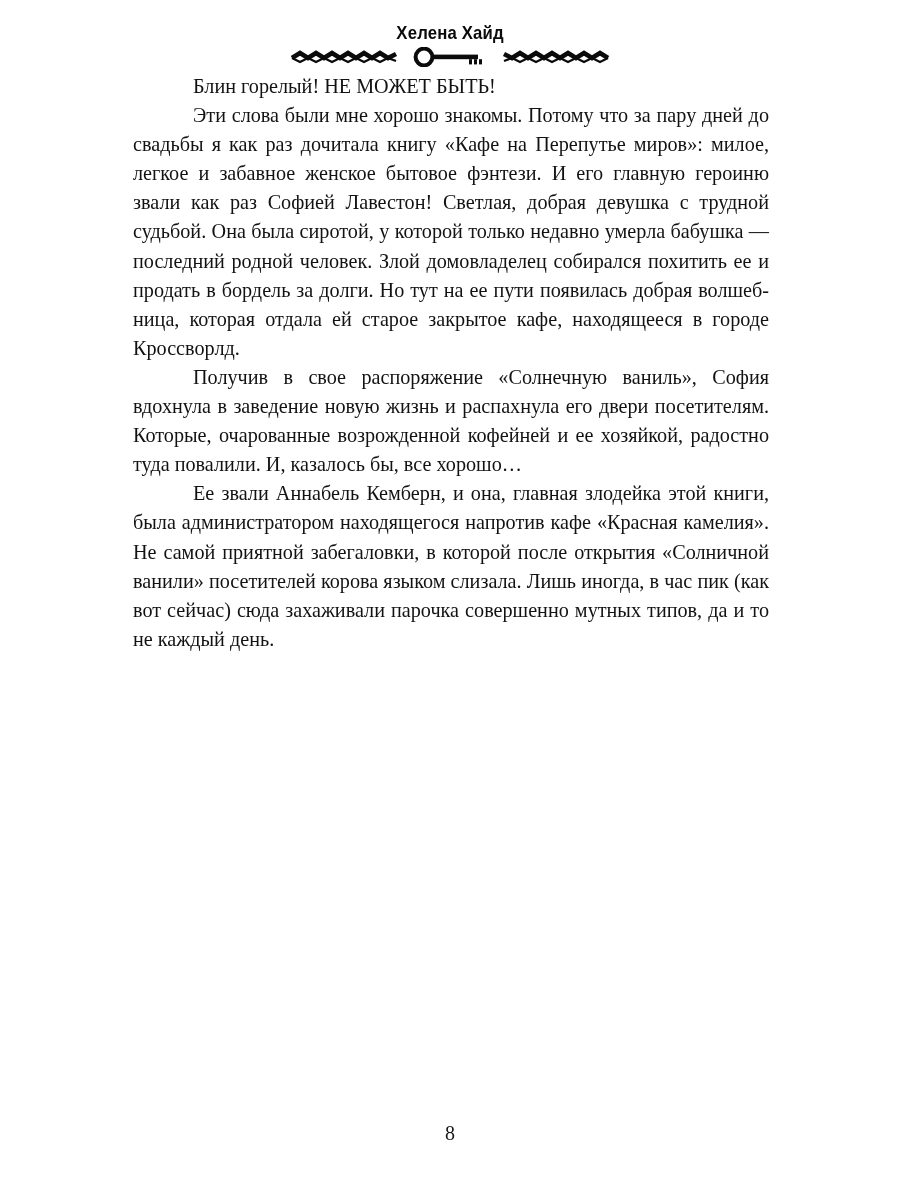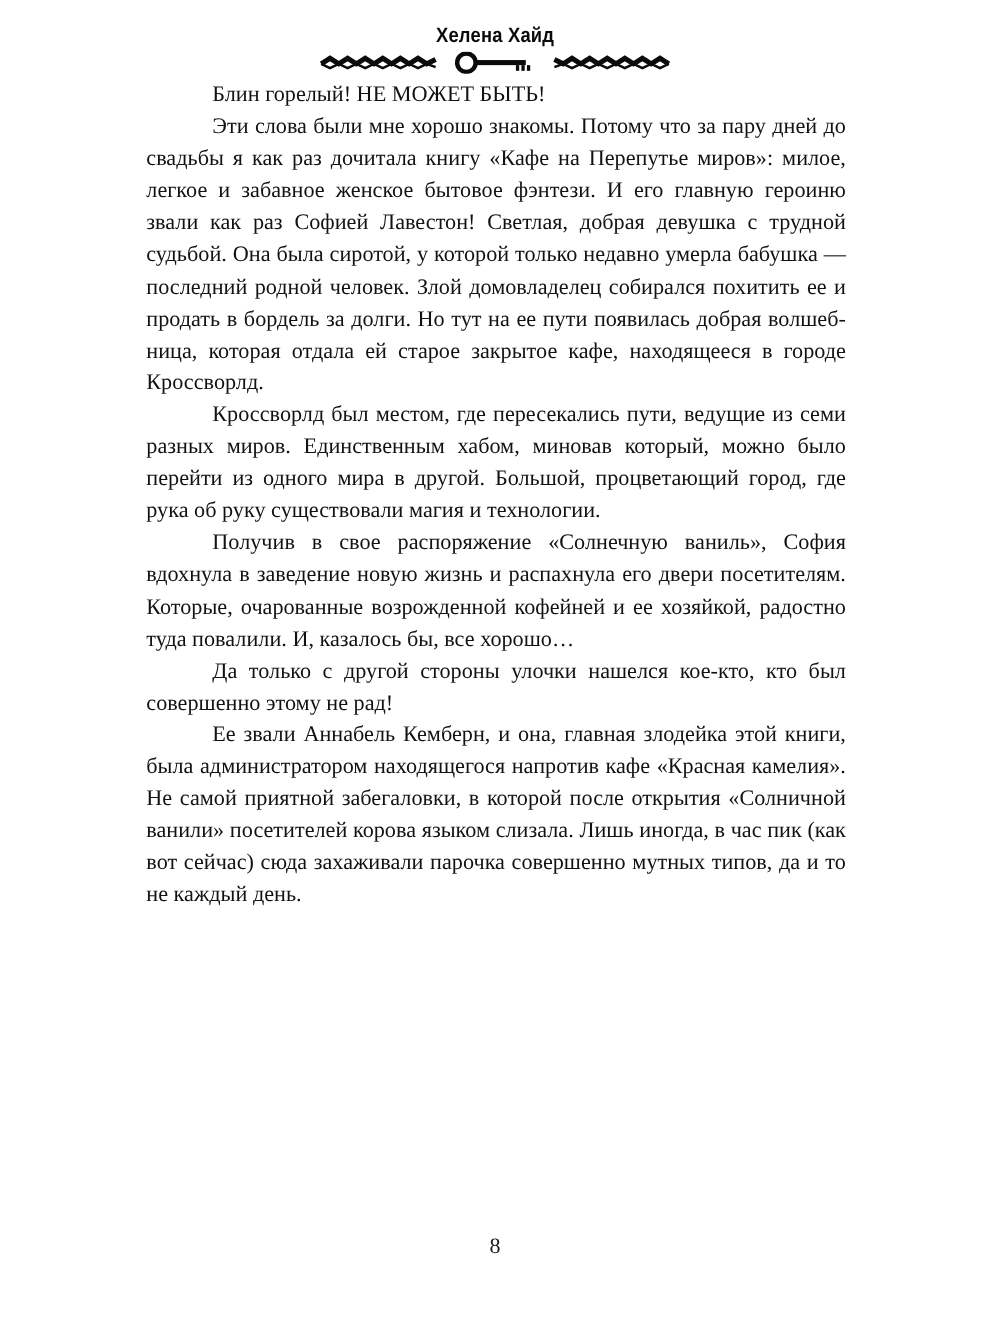--- a/index.html
+++ b/index.html
@@ -120,21 +120,19 @@
       <svg width="108" height="16" viewBox="0 0 108 16" aria-hidden="true">
         <path d="M2 5 L10 9 L18 4 L26 9 L34 4 L42 9 L50 4 L58 9 L66 4 L74 9 L82 4 L90 9 L98 4 L106 9" fill="none" stroke="#0b0b0b" stroke-width="4.6" stroke-linejoin="miter" stroke-linecap="butt"></path>
         <path d="M2 12 L10 9 L18 13 L26 9 L34 13 L42 9 L50 13 L58 9 L66 13 L74 9 L82 13 L90 9 L98 13 L106 9" fill="none" stroke="#0b0b0b" stroke-width="2.2" stroke-linejoin="miter"></path>
       </svg>
     </span>
   </div>
 
   <div class="body-text">
     <p>Блин горелый! НЕ МОЖЕТ БЫТЬ!</p>
     <p>Эти слова были мне хорошо знакомы. Потому что за пару дней до свадьбы я как раз дочитала книгу «Кафе на Перепутье миров»: милое, легкое и забавное женское бытовое фэнтези. И его главную героиню звали как раз Софией Лавестон! Светлая, добрая девушка с трудной судьбой. Она была сиротой, у кото­рой только недавно умерла бабушка — последний родной че­ловек. Злой домовладелец собирался похитить ее и продать в бордель за долги. Но тут на ее пути появилась добрая волшеб­ница, которая отдала ей старое закрытое кафе, находящееся в городе Кроссворлд.</p>
-    <p>Кроссворлд был местом, где пересекались пути, веду­щие из семи разных миров. Единственным хабом, миновав который, можно было перейти из одного мира в другой. Боль­шой, процветающий город, где рука об руку существовали ма­гия и технологии.</p>
     <p>Получив в свое распоряжение «Солнечную ваниль», София вдохнула в заведение новую жизнь и распахнула его двери посетителям. Которые, очарованные возрожденной кофейней и ее хозяйкой, радостно туда повалили. И, каза­лось бы, все хорошо…</p>
-    <p>Да только с другой стороны улочки нашелся кое-кто, кто был совершенно этому не рад!</p>
     <p>Ее звали Аннабель Кемберн, и она, главная злодейка этой книги, была администратором находящегося напротив кафе «Красная камелия». Не самой приятной забегаловки, в которой после открытия «Солничной ванили» посетителей корова языком слизала. Лишь иногда, в час пик (как вот сей­час) сюда захаживали парочка совершенно мутных типов, да и то не каждый день.</p>
   </div>
 
   <div class="folio">8</div>
 
 </div>
 
 </body></html>

